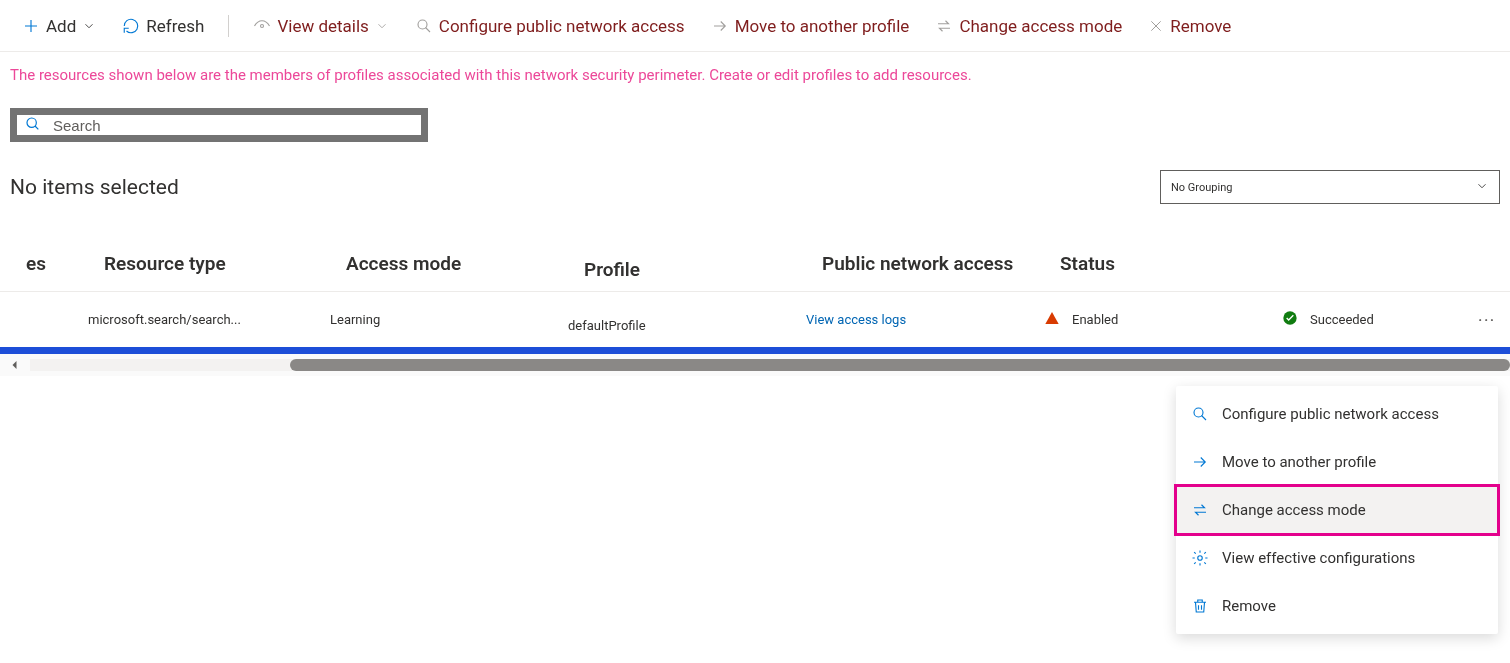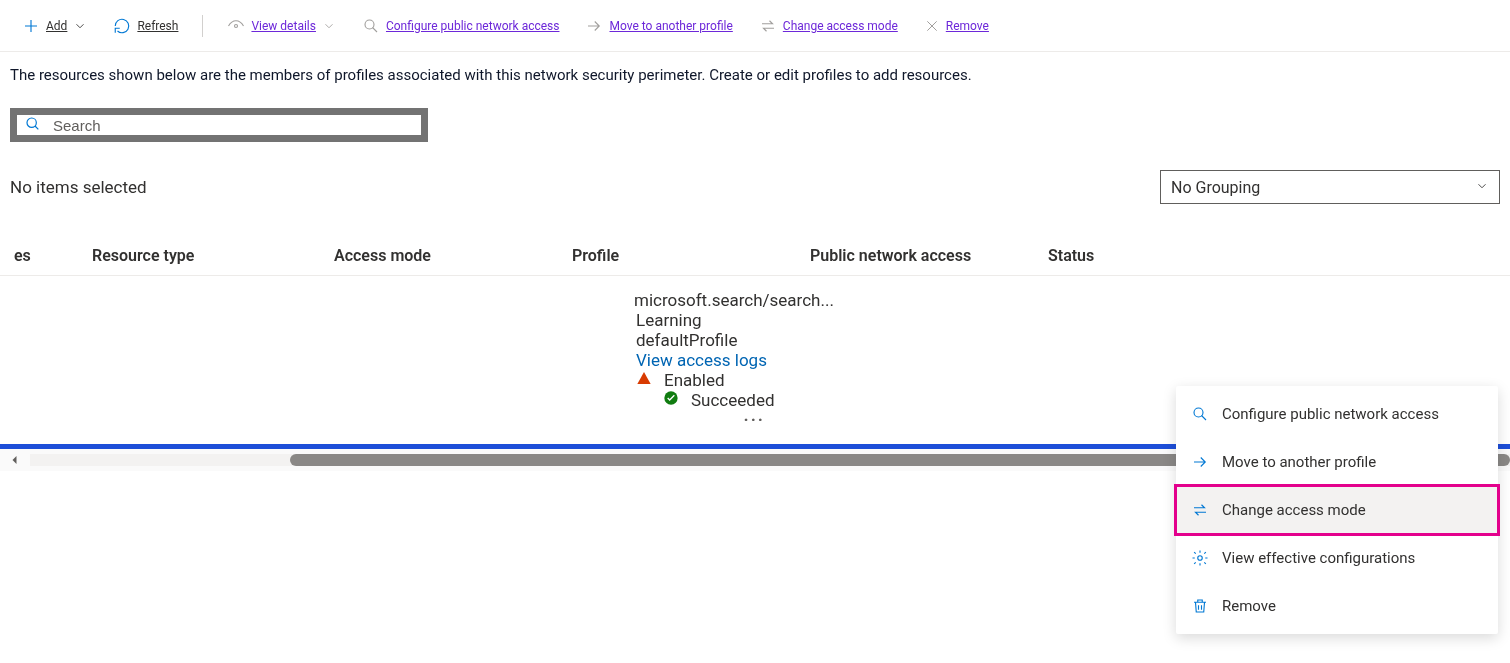--- a/index.html
+++ b/index.html
@@ -24,42 +24,41 @@
     border-bottom: 1px solid #edebe9;
     gap: 6px;
   }
   .cmd {
     display: flex;
     align-items: center;
     gap: 6px;
     padding: 6px 10px;
     color: #323130;
     cursor: pointer;
-    font-size: 12px;
-    text-decoration: underline;
+    font-size: 17px;
   }
   .cmd.disabled {
-    color: #6d28d9;
+    color: #7f1d1d;
     cursor: default;
   }
   .cmd .icon { display: flex; align-items: center; justify-content: center; }
   .cmd.primary .icon svg { stroke: #0078d4; }
   .cmd.primary .chev svg { stroke: #323130; }
   .sep {
     width: 1px;
     height: 22px;
     background: #d2d0ce;
     margin: 0 8px;
   }
 
   
   .description {
     padding: 14px 10px 10px 10px;
     font-size: 15px;
-    color: #0f172a;
+    color: #ec4899;
   }
 
   
   .search-wrap {
     padding: 14px 10px 0 10px;
   }
   .search-box {
     width: 418px;
     height: 34px;
     border: 7px solid #737373;
@@ -78,58 +77,57 @@
   }
   .search-box input::placeholder { color: #605e5c; }
 
   
   .sel-row {
     display: flex;
     align-items: center;
     justify-content: space-between;
     padding: 28px 10px 8px 10px;
   }
-  .sel-text { font-size: 17px; color: #323130; }
+  .sel-text { font-size: 21px; color: #323130; }
   .group-select {
     width: 340px;
     height: 34px;
     border: 1px solid #605e5c;
     display: flex;
     align-items: center;
     justify-content: space-between;
     padding: 0 10px;
-    font-size: 16px;
+    font-size: 11px;
     cursor: pointer;
     margin-left: 44px;
   }
 
   
   .table {
     padding: 24px 0 0 0;
   }
   .thead, .trow {
     display: flex;
     align-items: center;
   }
   .thead {
     border-bottom: 1px solid #edebe9;
-    padding: 10px 4px;
+    padding: 10px 16px;
     font-weight: 600;
-    font-size: 16px;
+    font-size: 19px;
   }
   .trow {
     padding: 14px 0;
-    font-size: 17px;
-    border-bottom: 5px solid #1d4ed8;
-    flex-direction: column;
+    font-size: 13px;
+    border-bottom: 7px solid #1d4ed8;
   }
   .col-es     { width: 88px;  padding-left: 10px;}
   .col-res    { width: 242px; }
   .col-mode   { width: 238px; }
-  .col-prof   { width: 238px; }
+  .col-prof   { width: 238px; margin-top: 12px; }
   .col-logs   { width: 238px; }
   .col-pna    { width: 238px; }
   .col-status { width: 184px; }
   .col-more   { width: 40px; text-align: right; padding-right: 10px;}
   .link { color: #0065b3; cursor: pointer; }
   .cell-icon-text { display: flex; align-items: center; gap: 12px; }
 
   
   .hbar {
     position: relative;

